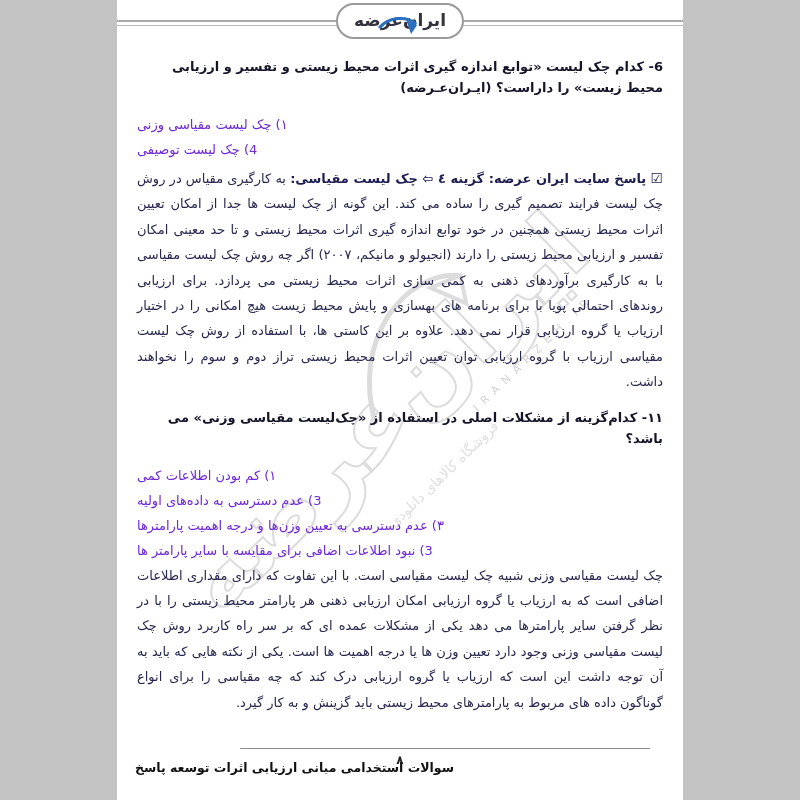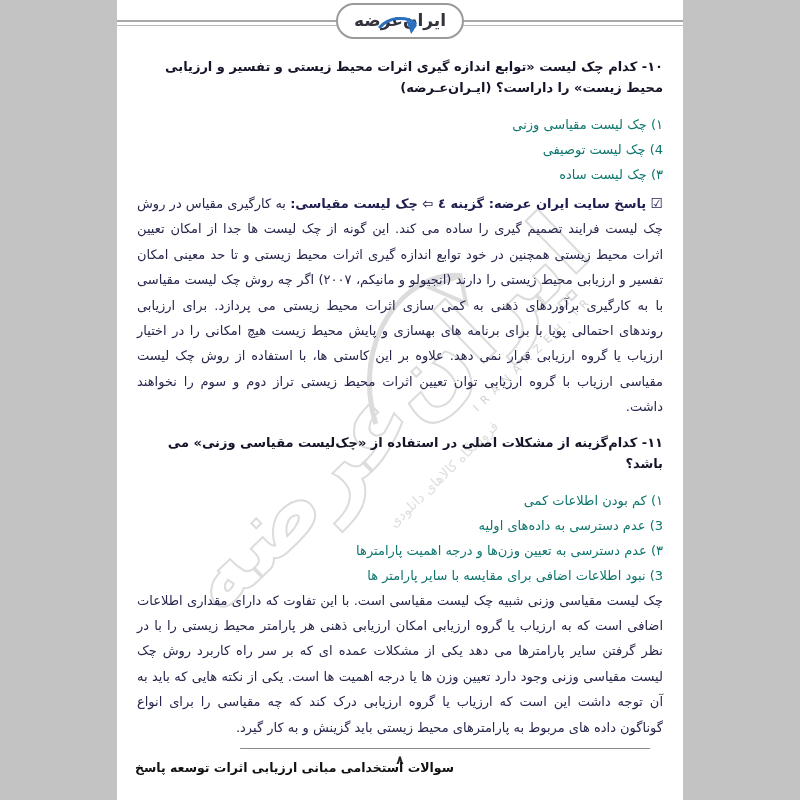--- a/index.html
+++ b/index.html
@@ -70,21 +70,21 @@
     color:#27274e;
     font-size:13px;
   }
   .q-title {
     font-weight:bold; color:#15152a;
     line-height:21px;
     margin:10px 0 14px 0;
     text-align:right;
   }
   .option {
-    line-height:25px; text-align:right; color:#0f766e;
+    line-height:25px; text-align:left; color:#6d28d9;
   }
   .answer { 
     text-align:justify;
     line-height:25.4px;
     margin-top:4px;
     color:#27274e;
   }
   .answer-lead { font-weight:bold; color:#1e1e50; }
   .check-icon { font-weight:bold; color:#1e1e50; font-size:14px; }
   .para { text-align:justify; line-height:25.4px; color:#27274e; }
@@ -128,24 +128,23 @@
         <path d="M4 14 C 14 2, 32 2, 41 10" stroke="#2a6fc0" stroke-width="3" fill="none"></path>
         <path d="M42 11 l-11 -5 l5 14 z" fill="#2a6fc0"></path>
       </svg>
       <span class="logo-text">ایران‌عرضه</span>
     </div>
   </div>
 
   <div class="content">
 
     <div class="q-block">
-      <div class="q-title">۱۰- کدام چک لیست «توابع اندازه گیری اثرات محیط زیستی و تفسیر و ارزیابی محیط زیست» را داراست؟ (ایـران‌عـرضه)</div>
+      <div class="q-title">6- کدام چک لیست «توابع اندازه گیری اثرات محیط زیستی و تفسیر و ارزیابی محیط زیست» را داراست؟ (ایـران‌عـرضه)</div>
       <div class="option">۱) چک لیست مقیاسی وزنی</div>
       <div class="option">4) چک لیست توصیفی</div>
-      <div class="option">۳) چک لیست ساده</div>
       <p class="answer"><span class="check-icon">☑</span> <span class="answer-lead">پاسخ سایت ایران عرضه: گزینه ٤ ⇦ چک لیست مقیاسی:</span> <span>به کارگیری مقیاس در روش چک لیست فرایند تصمیم گیری را ساده می کند. این گونه از چک لیست ها جدا از امکان تعیین اثرات محیط زیستی همچنین در خود توابع اندازه گیری اثرات محیط زیستی و تا حد معینی امکان تفسیر و ارزیابی محیط زیستی را دارند (انجیولو و مانیکم، ۲۰۰۷) اگر چه روش چک لیست مقیاسی با به کارگیری برآوردهای ذهنی به کمی سازی اثرات محیط زیستی می پردازد. برای ارزیابی روندهای احتمالی پویا با برای برنامه های بهسازی و پایش محیط زیست هیچ امکانی را در اختیار ارزیاب یا گروه ارزیابی قرار نمی دهد. علاوه بر این کاستی ها، با استفاده از روش چک لیست مقیاسی ارزیاب با گروه ارزیابی توان تعیین اثرات محیط زیستی تراز دوم و سوم را نخواهند داشت.</span></p>
     </div>
 
     <div class="q-block q-block2">
       <div class="q-title">۱۱- کدام‌گزینه از مشکلات اصلی در استفاده از «چک‌لیست مقیاسی وزنی» می باشد؟</div>
       <div class="option">۱) کم بودن اطلاعات کمی</div>
       <div class="option">3) عدم دسترسی به داده‌های اولیه</div>
       <div class="option">۳) عدم دسترسی به تعیین وزن‌ها و درجه اهمیت پارامترها</div>
       <div class="option">3) نبود اطلاعات اضافی برای مقایسه با سایر پارامتر ها</div>
       <p class="para">چک لیست مقیاسی وزنی شبیه چک لیست مقیاسی است. با این تفاوت که دارای مقداری اطلاعات اضافی است که به ارزیاب یا گروه ارزیابی امکان ارزیابی ذهنی هر پارامتر محیط زیستی را با در نظر گرفتن سایر پارامترها می دهد یکی از مشکلات عمده ای که بر سر راه کاربرد روش چک لیست مقیاسی وزنی وجود دارد تعیین وزن ها یا درجه اهمیت ها است. یکی از نکته هایی که باید به آن توجه داشت این است که ارزیاب یا گروه ارزیابی درک کند که چه مقیاسی را برای انواع گوناگون داده های مربوط به پارامترهای محیط زیستی باید گزینش و به کار گیرد.</p>

